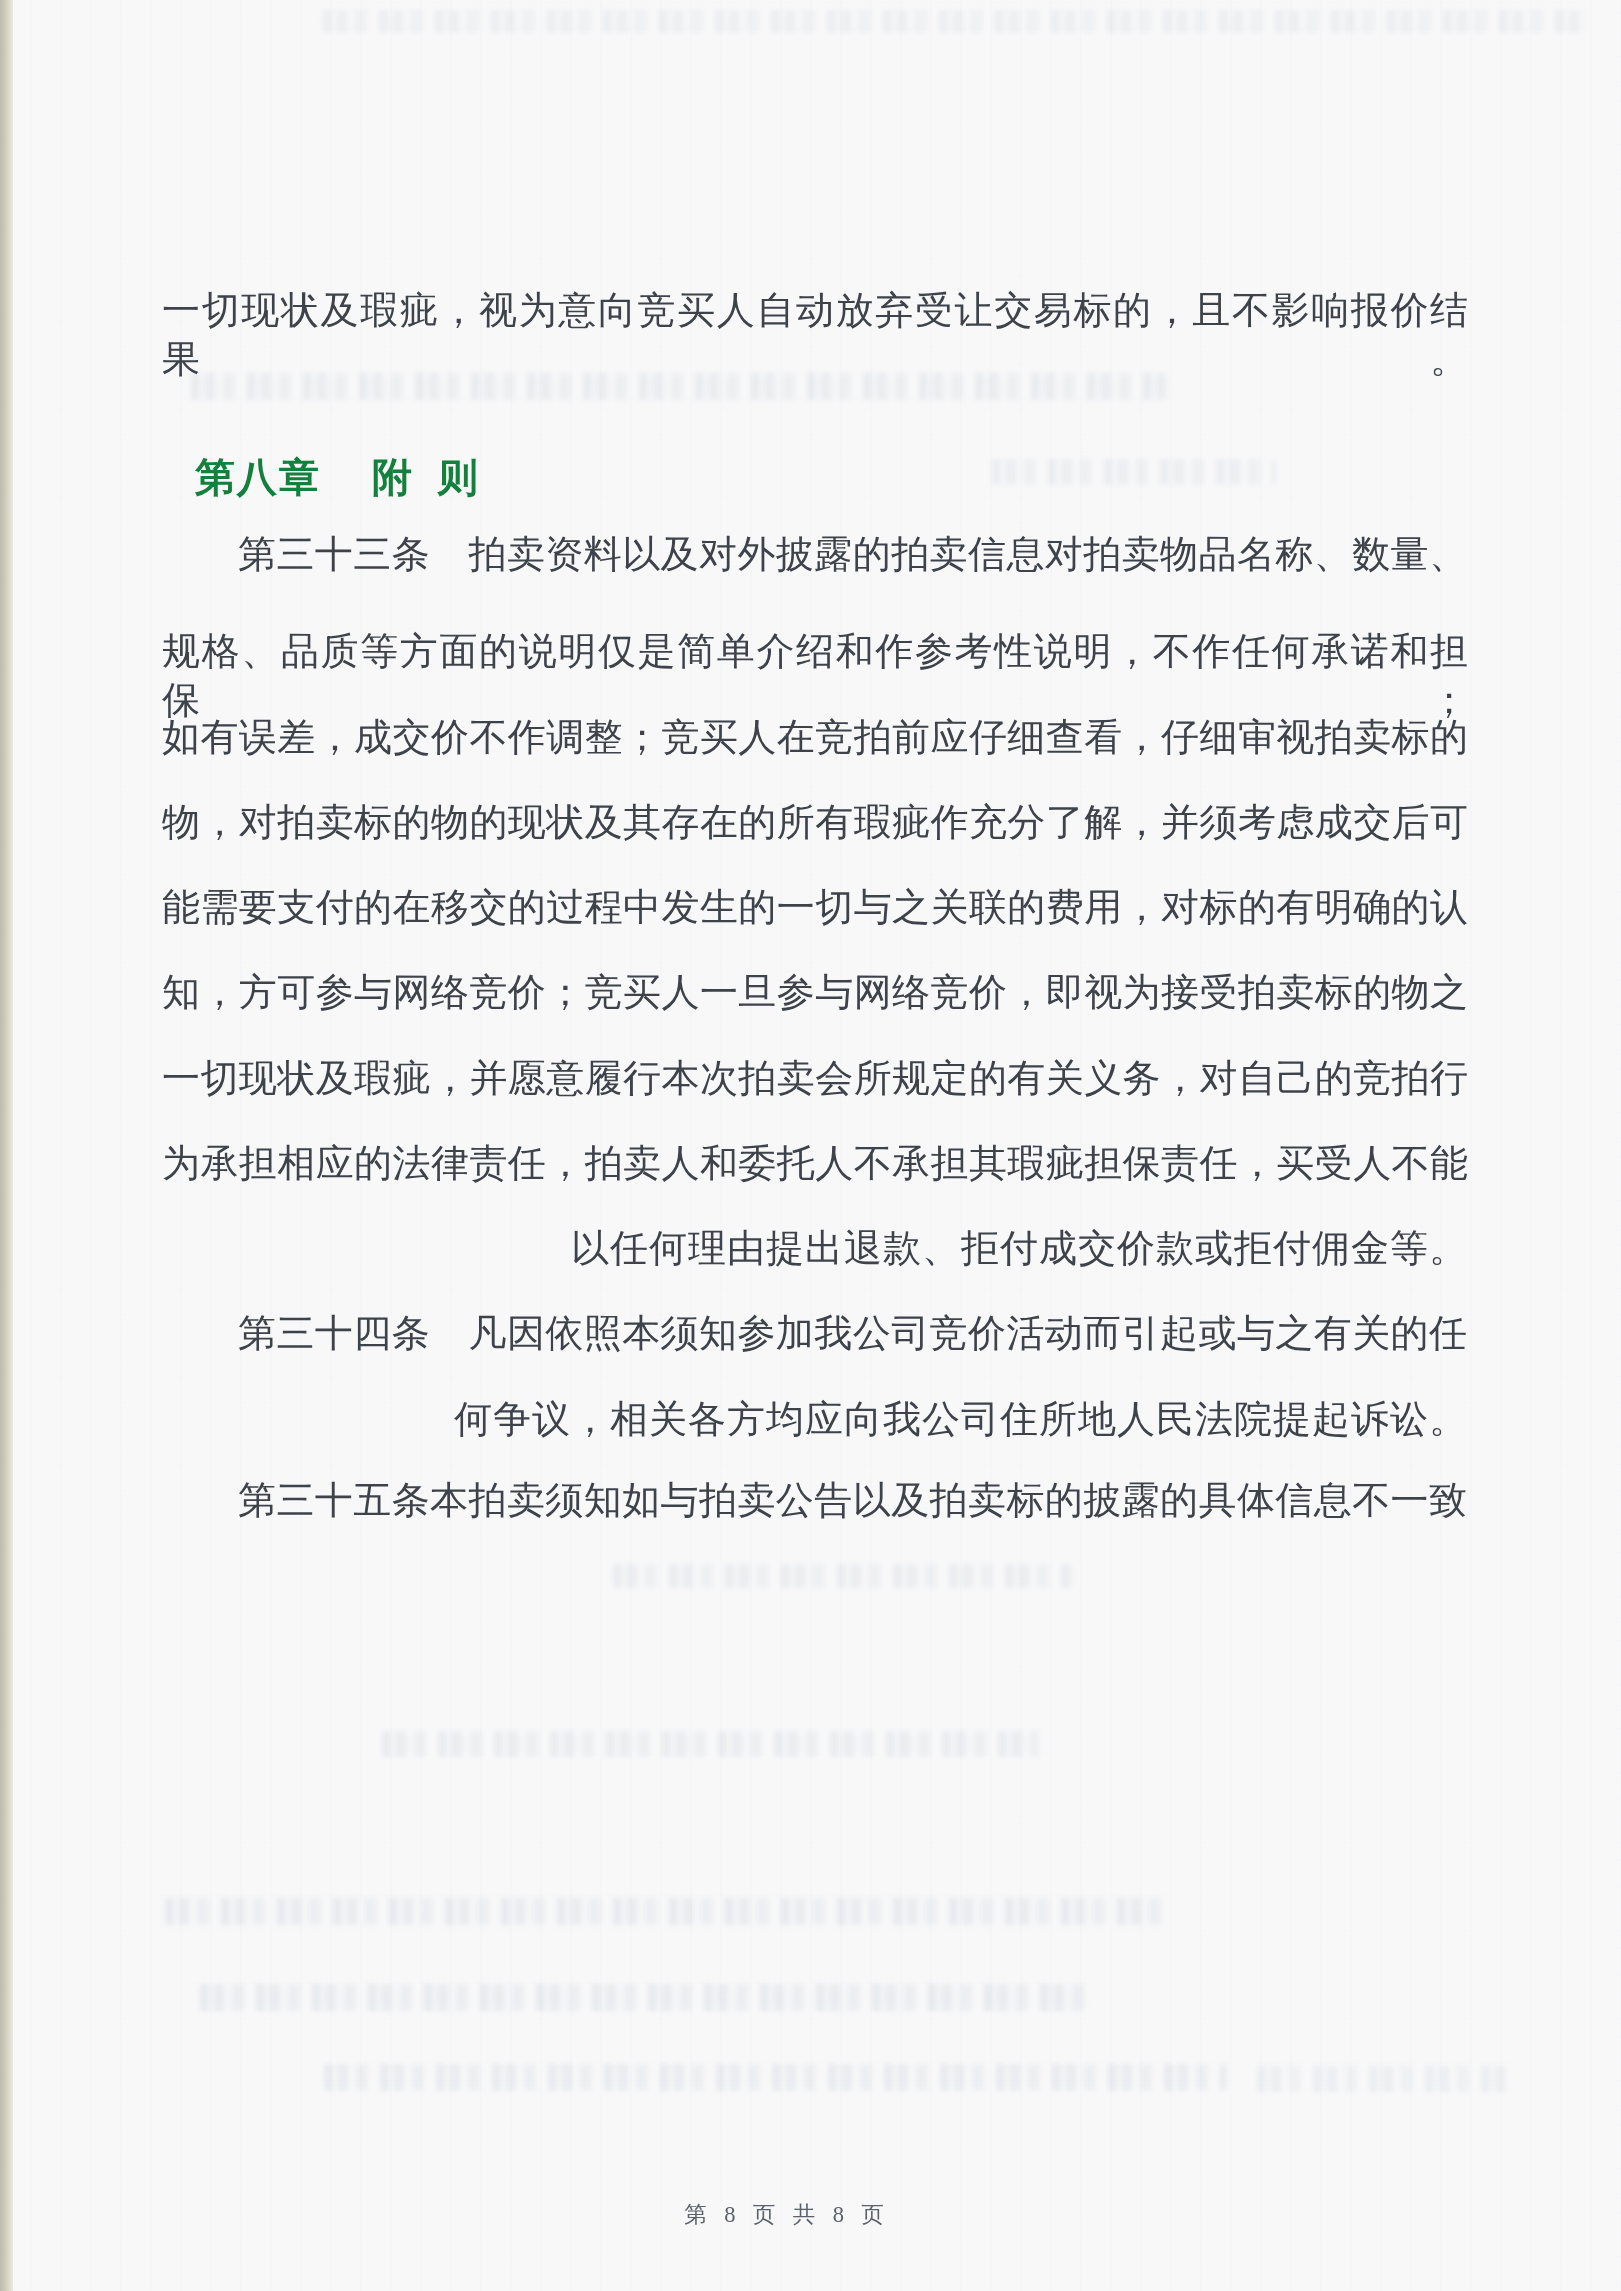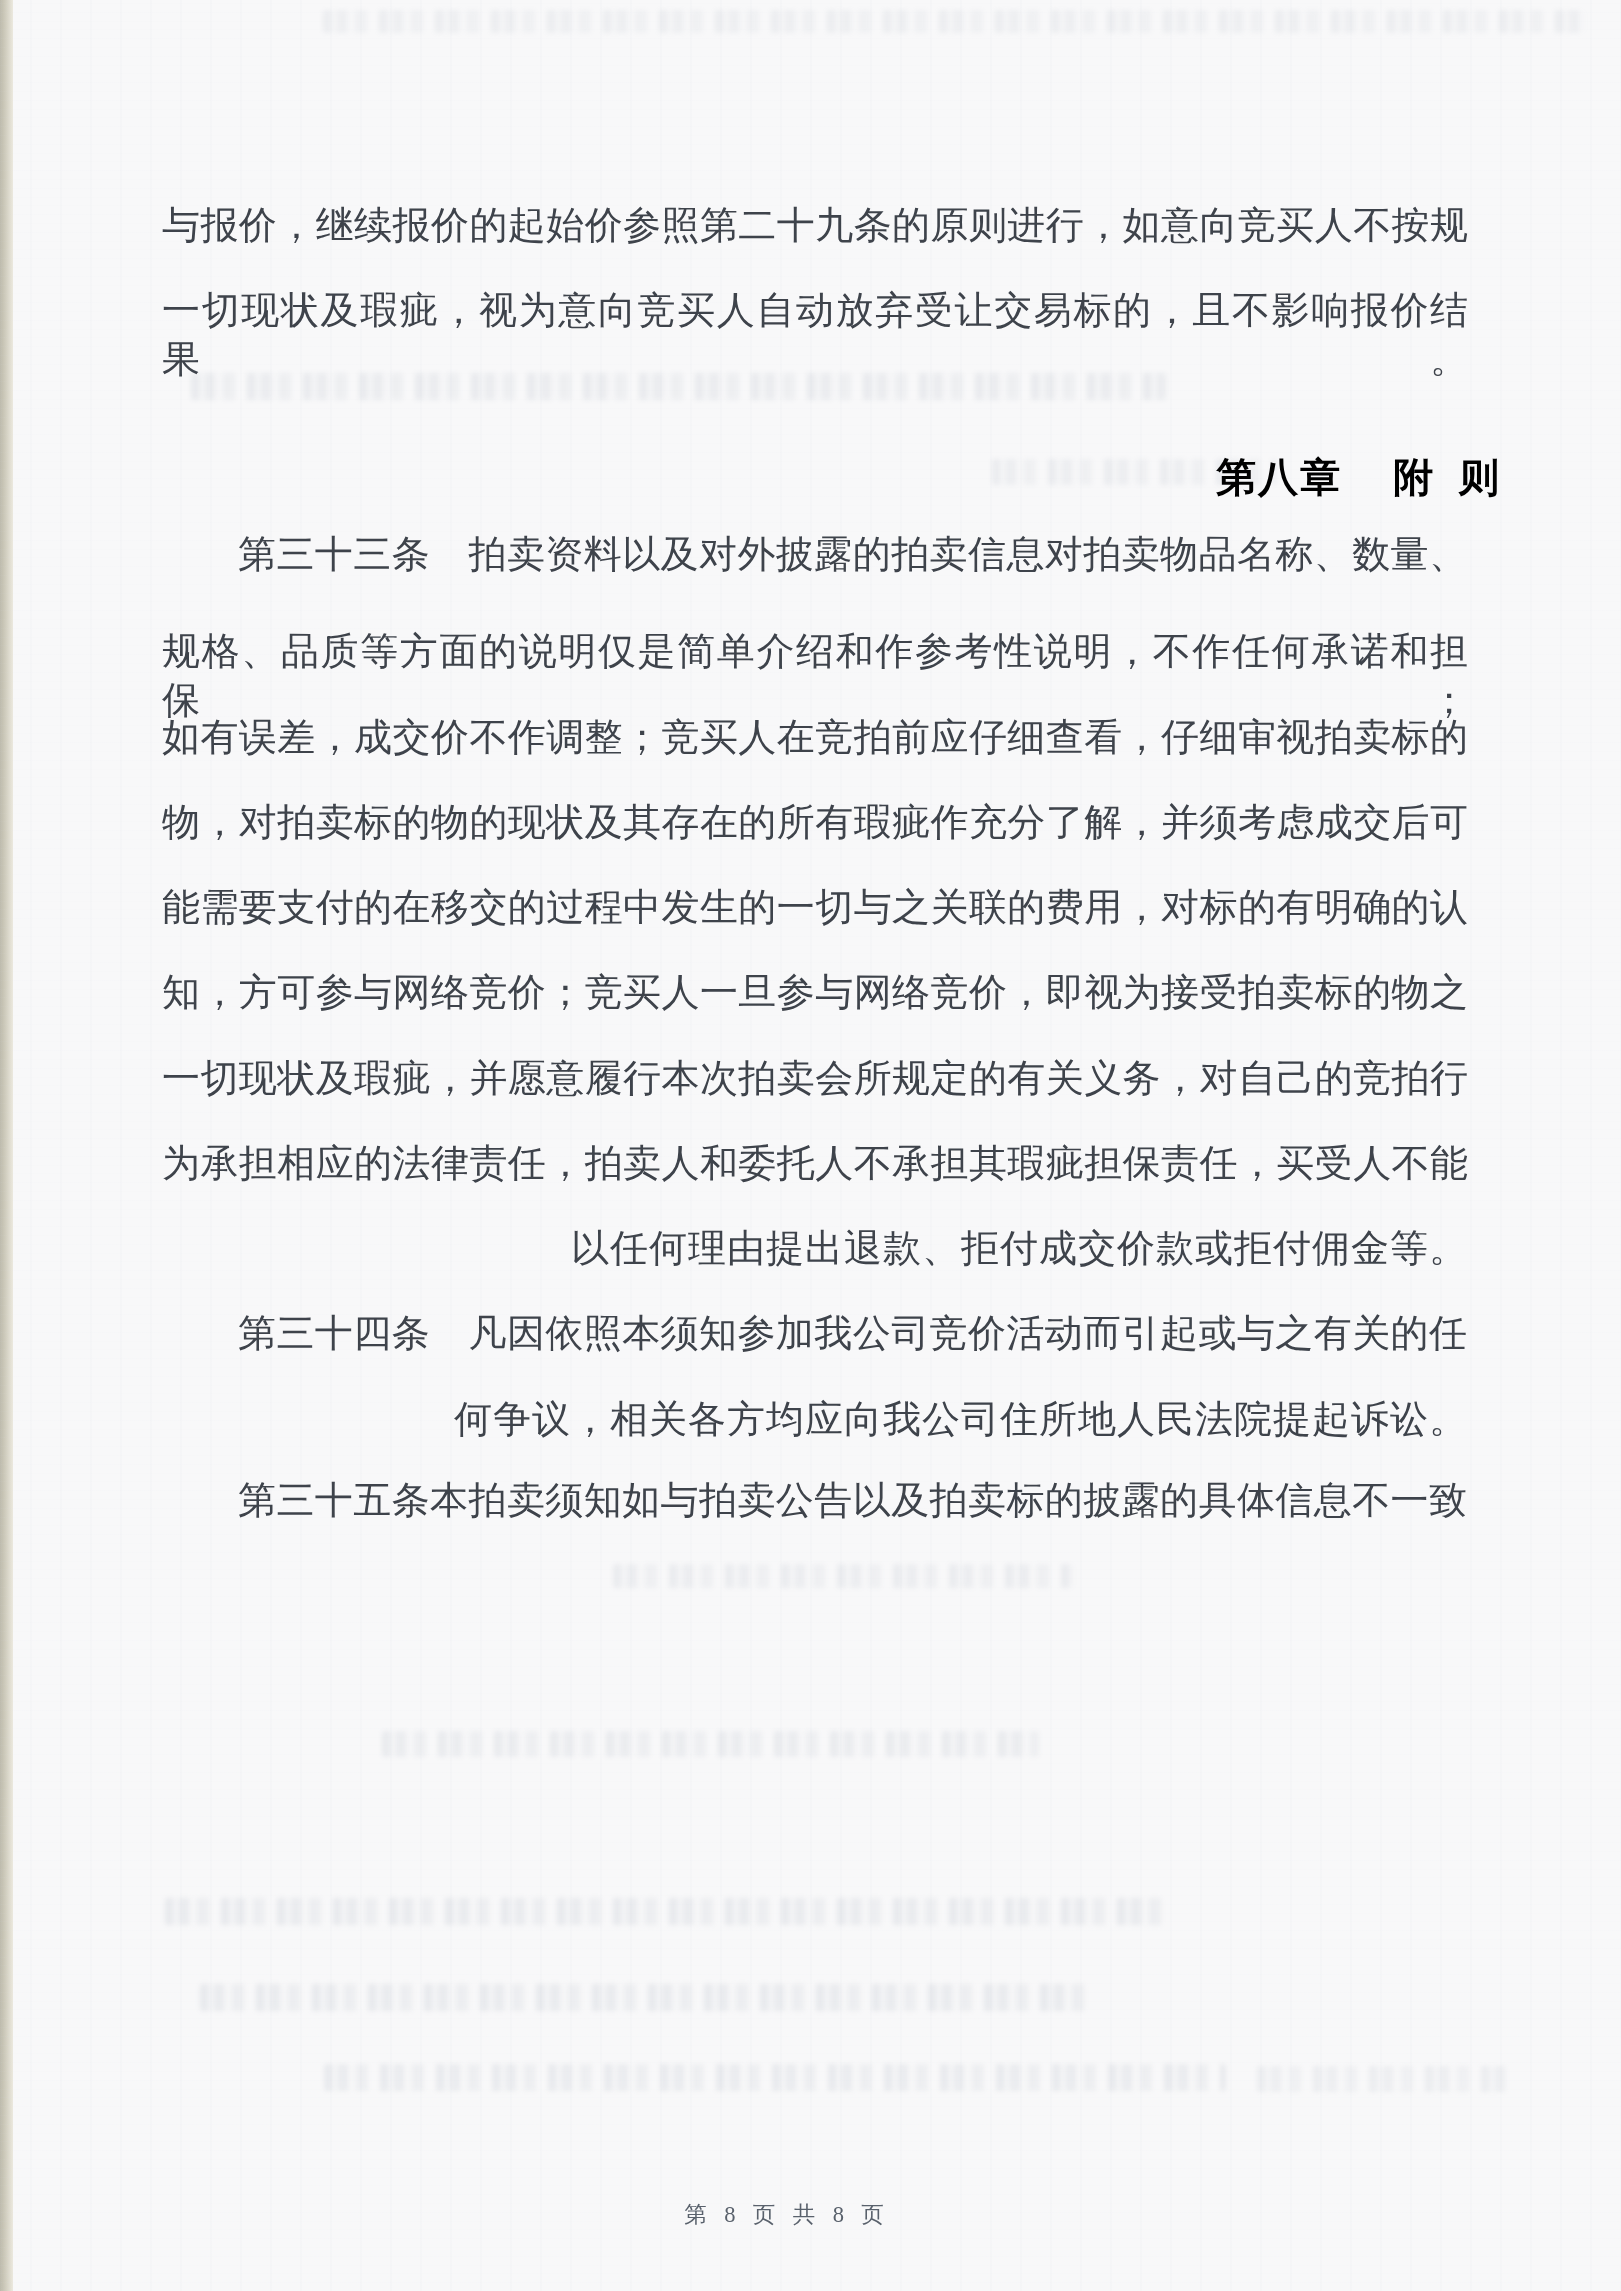--- a/index.html
+++ b/index.html
@@ -31,22 +31,22 @@
   .fill{white-space:normal;text-align:justify;text-align-last:justify;letter-spacing:0;}
   .indent{padding-left:76px;width:1229px;}
   .r0{top:201px}.r1{top:286px}
   .r2{top:530px}.r3{top:627px}.r4{top:713px}.r5{top:798px}
   .r6{top:883px}.r7{top:968px}.r8{top:1054px}.r9{top:1139px}
   .r10{top:1224px}.r11{top:1309px}.r12{top:1395px}.r13{top:1476px}
   .r14{top:1562px}.r15{top:1645px}
   
   .heading{
     position:absolute;left:162px;top:453px;width:1306px;height:51px;
-    text-align:right;font-size:40px;line-height:49px;font-weight:600;
-    color:#000000;letter-spacing:2px;transform:translateX(33px);
+    text-align:left;font-size:40px;line-height:49px;font-weight:600;
+    color:#15803d;letter-spacing:2px;transform:translateX(33px);
     white-space:nowrap;
   }
   .heading .title{margin-left:51px;word-spacing:11.8px;}
   
   .footer{
     position:absolute;left:0;top:2201px;width:1621px;
     text-align:center;font-size:22.5px;line-height:27.4px;
     color:#59616c;letter-spacing:5.9px;transform:translateX(-23.5px);
   }
   
@@ -79,21 +79,20 @@
   <div class="ghost g0"></div>
   <div class="ghost g1"></div>
   <div class="ghost g2"></div>
   <div class="ghost g3"></div>
   <div class="ghost g4"></div>
   <div class="ghost g5"></div>
   <div class="ghost g6"></div>
   <div class="ghost g7"></div>
   <div class="ghost g8"></div>
 
-  <div class="row r0 fill">与报价，继续报价的起始价参照第二十九条的原则进行，如意向竞买人不按规</div>
   <div class="row r1 fill">一切现状及瑕疵，视为意向竞买人自动放弃受让交易标的，且不影响报价结果。</div>
 
   <div class="heading">
     <span class="num">第八章</span><span class="title">附 则</span>
   </div>
 
   <div class="row r2 fill indent">第三十三条　拍卖资料以及对外披露的拍卖信息对拍卖物品名称、数量、</div>
   <div class="row r3 fill">规格、品质等方面的说明仅是简单介绍和作参考性说明，不作任何承诺和担保；</div>
   <div class="row r4 fill">如有误差，成交价不作调整；竞买人在竞拍前应仔细查看，仔细审视拍卖标的</div>
   <div class="row r5 fill">物，对拍卖标的物的现状及其存在的所有瑕疵作充分了解，并须考虑成交后可</div>

